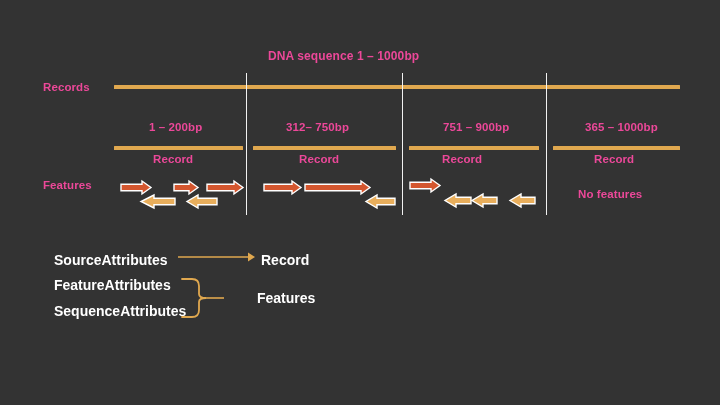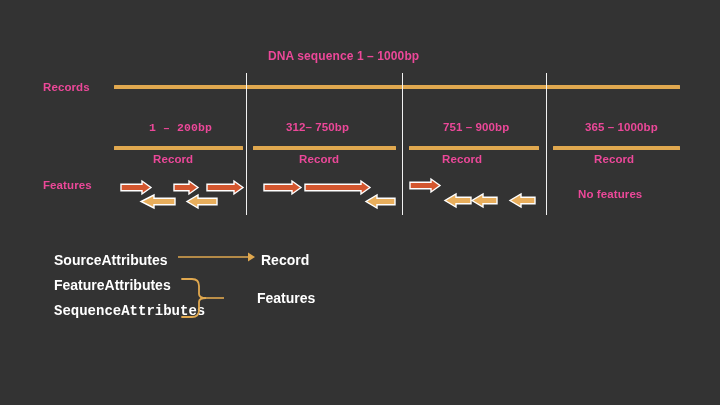--- a/index.html
+++ b/index.html
@@ -60,21 +60,21 @@
   <div class="txt title" style="left:268px; top:49px;">DNA sequence  1 – 1000bp</div>
 
   <div class="txt rowlabel" style="left:43px; top:81px;">Records</div>
 
   <div class="bar" style="left:114px; top:85px; width:566px;"></div>
 
   <div class="divider" style="left:246px; top:73px; height:142px;"></div>
   <div class="divider" style="left:402px; top:73px; height:142px;"></div>
   <div class="divider" style="left:546px; top:73px; height:142px;"></div>
 
-  <div class="txt" style="left:149px; top:121px;font-family:Liberation Mono, monospace;">1 – 200bp</div>
+  <div class="txt" style="left:149px; top:121px;">1 – 200bp</div>
   <div class="bar" style="left:114px; top:146px; width:129px;"></div>
   <div class="txt" style="left:153px; top:153px;">Record</div>
 
   <div class="txt" style="left:286px; top:121px;">312– 750bp</div>
   <div class="bar" style="left:253px; top:146px; width:143px;"></div>
   <div class="txt" style="left:299px; top:153px;">Record</div>
 
   <div class="txt" style="left:443px; top:121px;">751 – 900bp</div>
   <div class="bar" style="left:409px; top:146px; width:130px;"></div>
   <div class="txt" style="left:442px; top:153px;">Record</div>
@@ -156,21 +156,21 @@
   <div class="legend-label" style="left:54px; top:252px;">SourceAttributes</div>
   <div class="arrow" style="left:178px; top:251px;">
     <svg width="78" height="12" viewBox="0 0 78 12">
       <line x1="0" y1="6" x2="70" y2="6" stroke="#E0A84F" stroke-width="1.6"></line>
       <path d="M70,1.5 L77,6 L70,10.5 Z" fill="#E0A84F"></path>
     </svg>
   </div>
   <div class="legend-label" style="left:261px; top:252px;">Record</div>
 
   <div class="legend-label" style="left:54px; top:277px;">FeatureAttributes</div>
-  <div class="legend-label" style="left:54px; top:303px;font-family:Liberation Mono, monospace;">SequenceAttributes</div>
+  <div class="legend-label" style="left:54px; top:303px;">SequenceAttributes</div>
 
   <div class="arrow" style="left:180px; top:277px;">
     <svg width="72" height="42" viewBox="0 0 72 42">
       <path d="M2,2 L12,2 Q19,2 19,9 L19,17 Q19,21 26,21 Q19,21 19,25 L19,33
                Q19,40 12,40 L2,40" fill="none" stroke="#E0A84F" stroke-width="1.8" stroke-linecap="round"></path>
       <line x1="26" y1="21" x2="44" y2="21" stroke="#E0A84F" stroke-width="1.6"></line>
     </svg>
   </div>
   <div class="legend-label" style="left:257px; top:290px;">Features</div>
 

